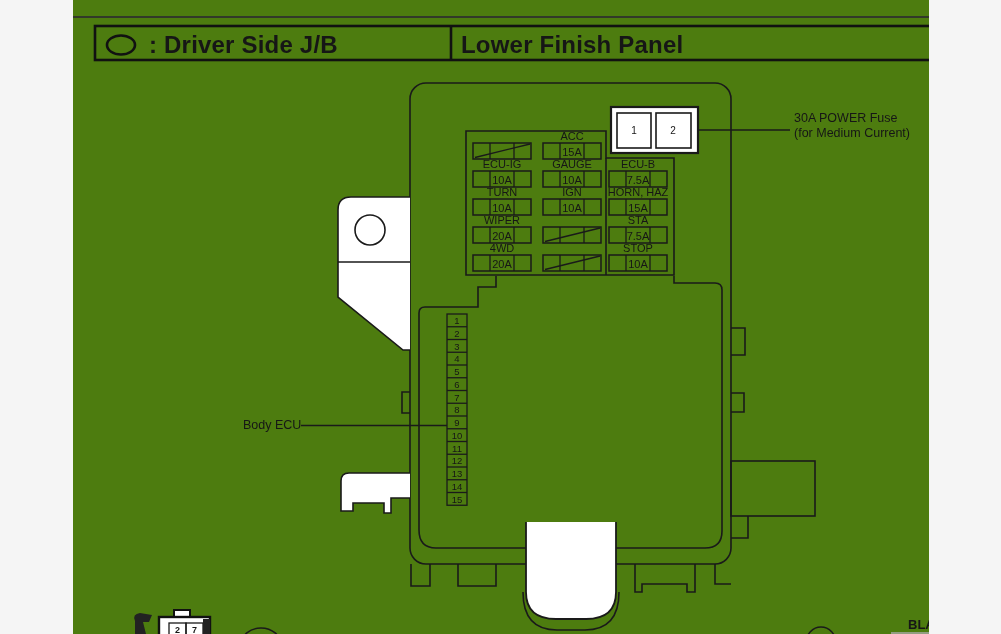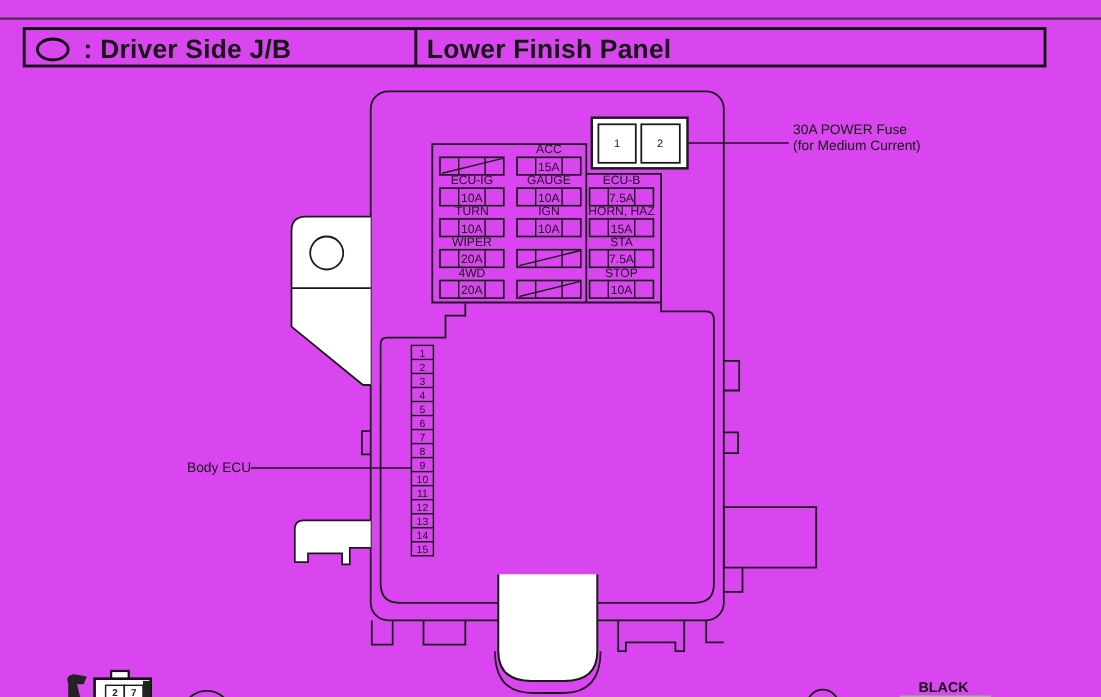--- a/index.html
+++ b/index.html
@@ -1,16 +1,16 @@
 <!DOCTYPE html>
 <html><head>
 <meta charset="utf-8">
 <style>
   html,body{margin:0;padding:0;background:#f5f5f5}
-  .stage{position:relative;width:1001px;height:634px;background:#d946ef;overflow:hidden;margin:0 auto}
+  .stage{position:relative;width:856px;height:634px;background:#4d7c0f;overflow:hidden;margin:0 auto}
   svg{display:block}
   text{font-family:"Liberation Sans","DejaVu Sans",sans-serif;fill:#161616}
   .hdr-t{font-size:24px;font-weight:bold;letter-spacing:.2px}
   .ann{font-size:12.5px}
   .ft{font-size:11px;text-anchor:middle}
   .fa{font-size:11px;text-anchor:middle}
   .pin{font-size:9.5px;text-anchor:middle}
   .slot{font-size:10px;text-anchor:middle}
   .blk{font-size:13px;font-weight:bold}
   .mini{font-size:9px;font-weight:bold;text-anchor:middle}

